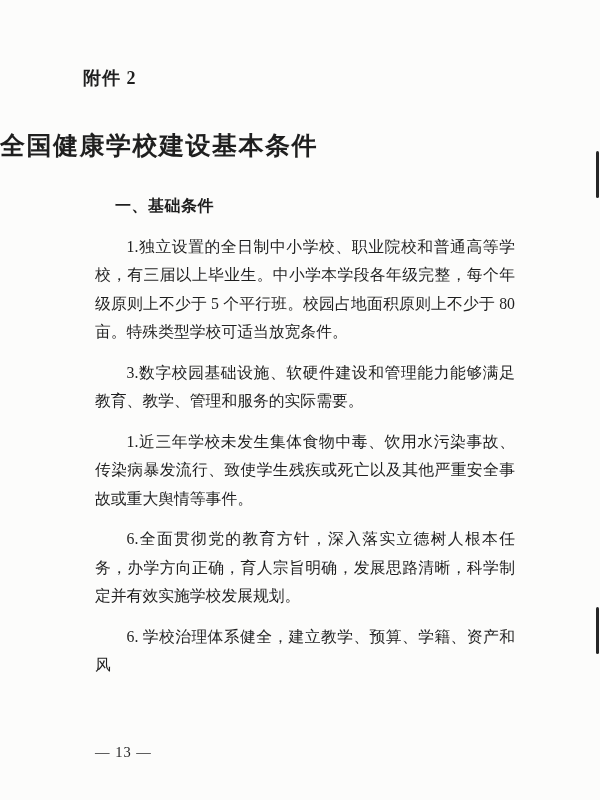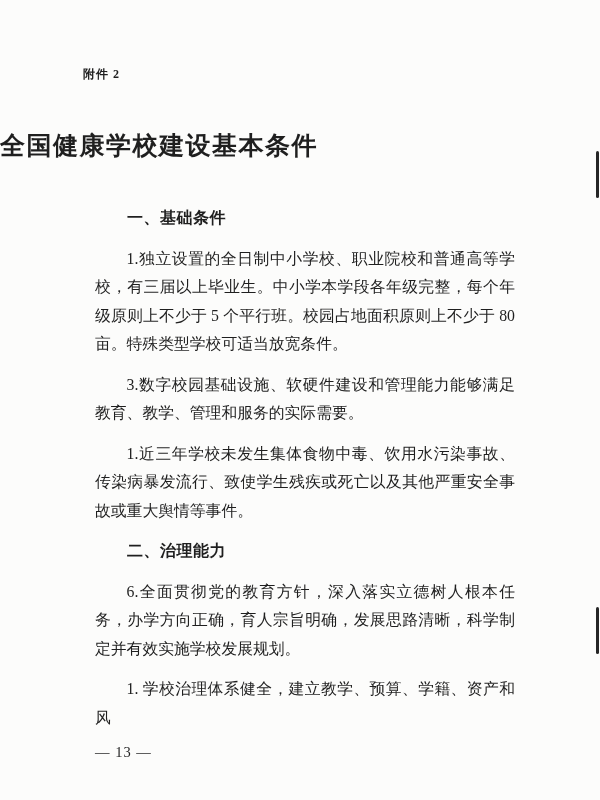--- a/index.html
+++ b/index.html
@@ -16,21 +16,21 @@
     overflow:hidden;
   }
   .page{
     position:relative;
     width:600px;height:800px;
     background:var(--paper);
   }
   .attachment{
     position:absolute;
     left:83px;top:66px;
-    font-size:12px;
+    font-size:18px;
     font-weight:700;
     letter-spacing:1px;
   }
   .title{
     position:absolute;
     left:0;top:129px;
     width:100%;
     margin:0;
     font-size:25px;
     font-weight:800;
@@ -39,21 +39,21 @@
   .body-text{
     position:absolute;
     left:83px;top:192px;
     width:444px;
     font-size:15.8px;
     line-height:28.5px;
     text-align:justify;
     text-justify:inter-ideograph;
   }
   .section-heading{
-    margin:12px;
+    margin:0;
     font-size:16px;
     font-weight:700;
     font-family:"Liberation Sans","DejaVu Sans",sans-serif;
     text-indent:2em;
     letter-spacing:0.5px;
   }
   .para{
     margin:12px;
     text-indent:2em;
   }
@@ -86,25 +86,24 @@
 
     <h2 class="section-heading">一、基础条件</h2>
 
     <p class="para">1.独立设置的全日制中小学校、职业院校和普通高等学校，有三届以上毕业生。中小学本学段各年级完整，每个年级原则上不少于 5 个平行班。校园占地面积原则上不少于 80 亩。特殊类型学校可适当放宽条件。</p>
 
 
     <p class="para">3.数字校园基础设施、软硬件建设和管理能力能够满足教育、教学、管理和服务的实际需要。</p>
 
     <p class="para">1.近三年学校未发生集体食物中毒、饮用水污染事故、传染病暴发流行、致使学生残疾或死亡以及其他严重安全事故或重大舆情等事件。</p>
 
-    <h2 class="section-heading">二、治理能力</h2>
 
     <p class="para">6.全面贯彻党的教育方针，深入落实立德树人根本任务，办学方向正确，育人宗旨明确，发展思路清晰，科学制定并有效实施学校发展规划。</p>
 
-    <p class="para">1. 学校治理体系健全，建立教学、预算、学籍、资产和风</p>
+    <p class="para">6. 学校治理体系健全，建立教学、预算、学籍、资产和风</p>
 
   </div>
 
   <div class="page-number">— 13 —</div>
 
   <div class="scan-artifact a1"></div>
   <div class="scan-artifact a2"></div>
 
 </div>
 

